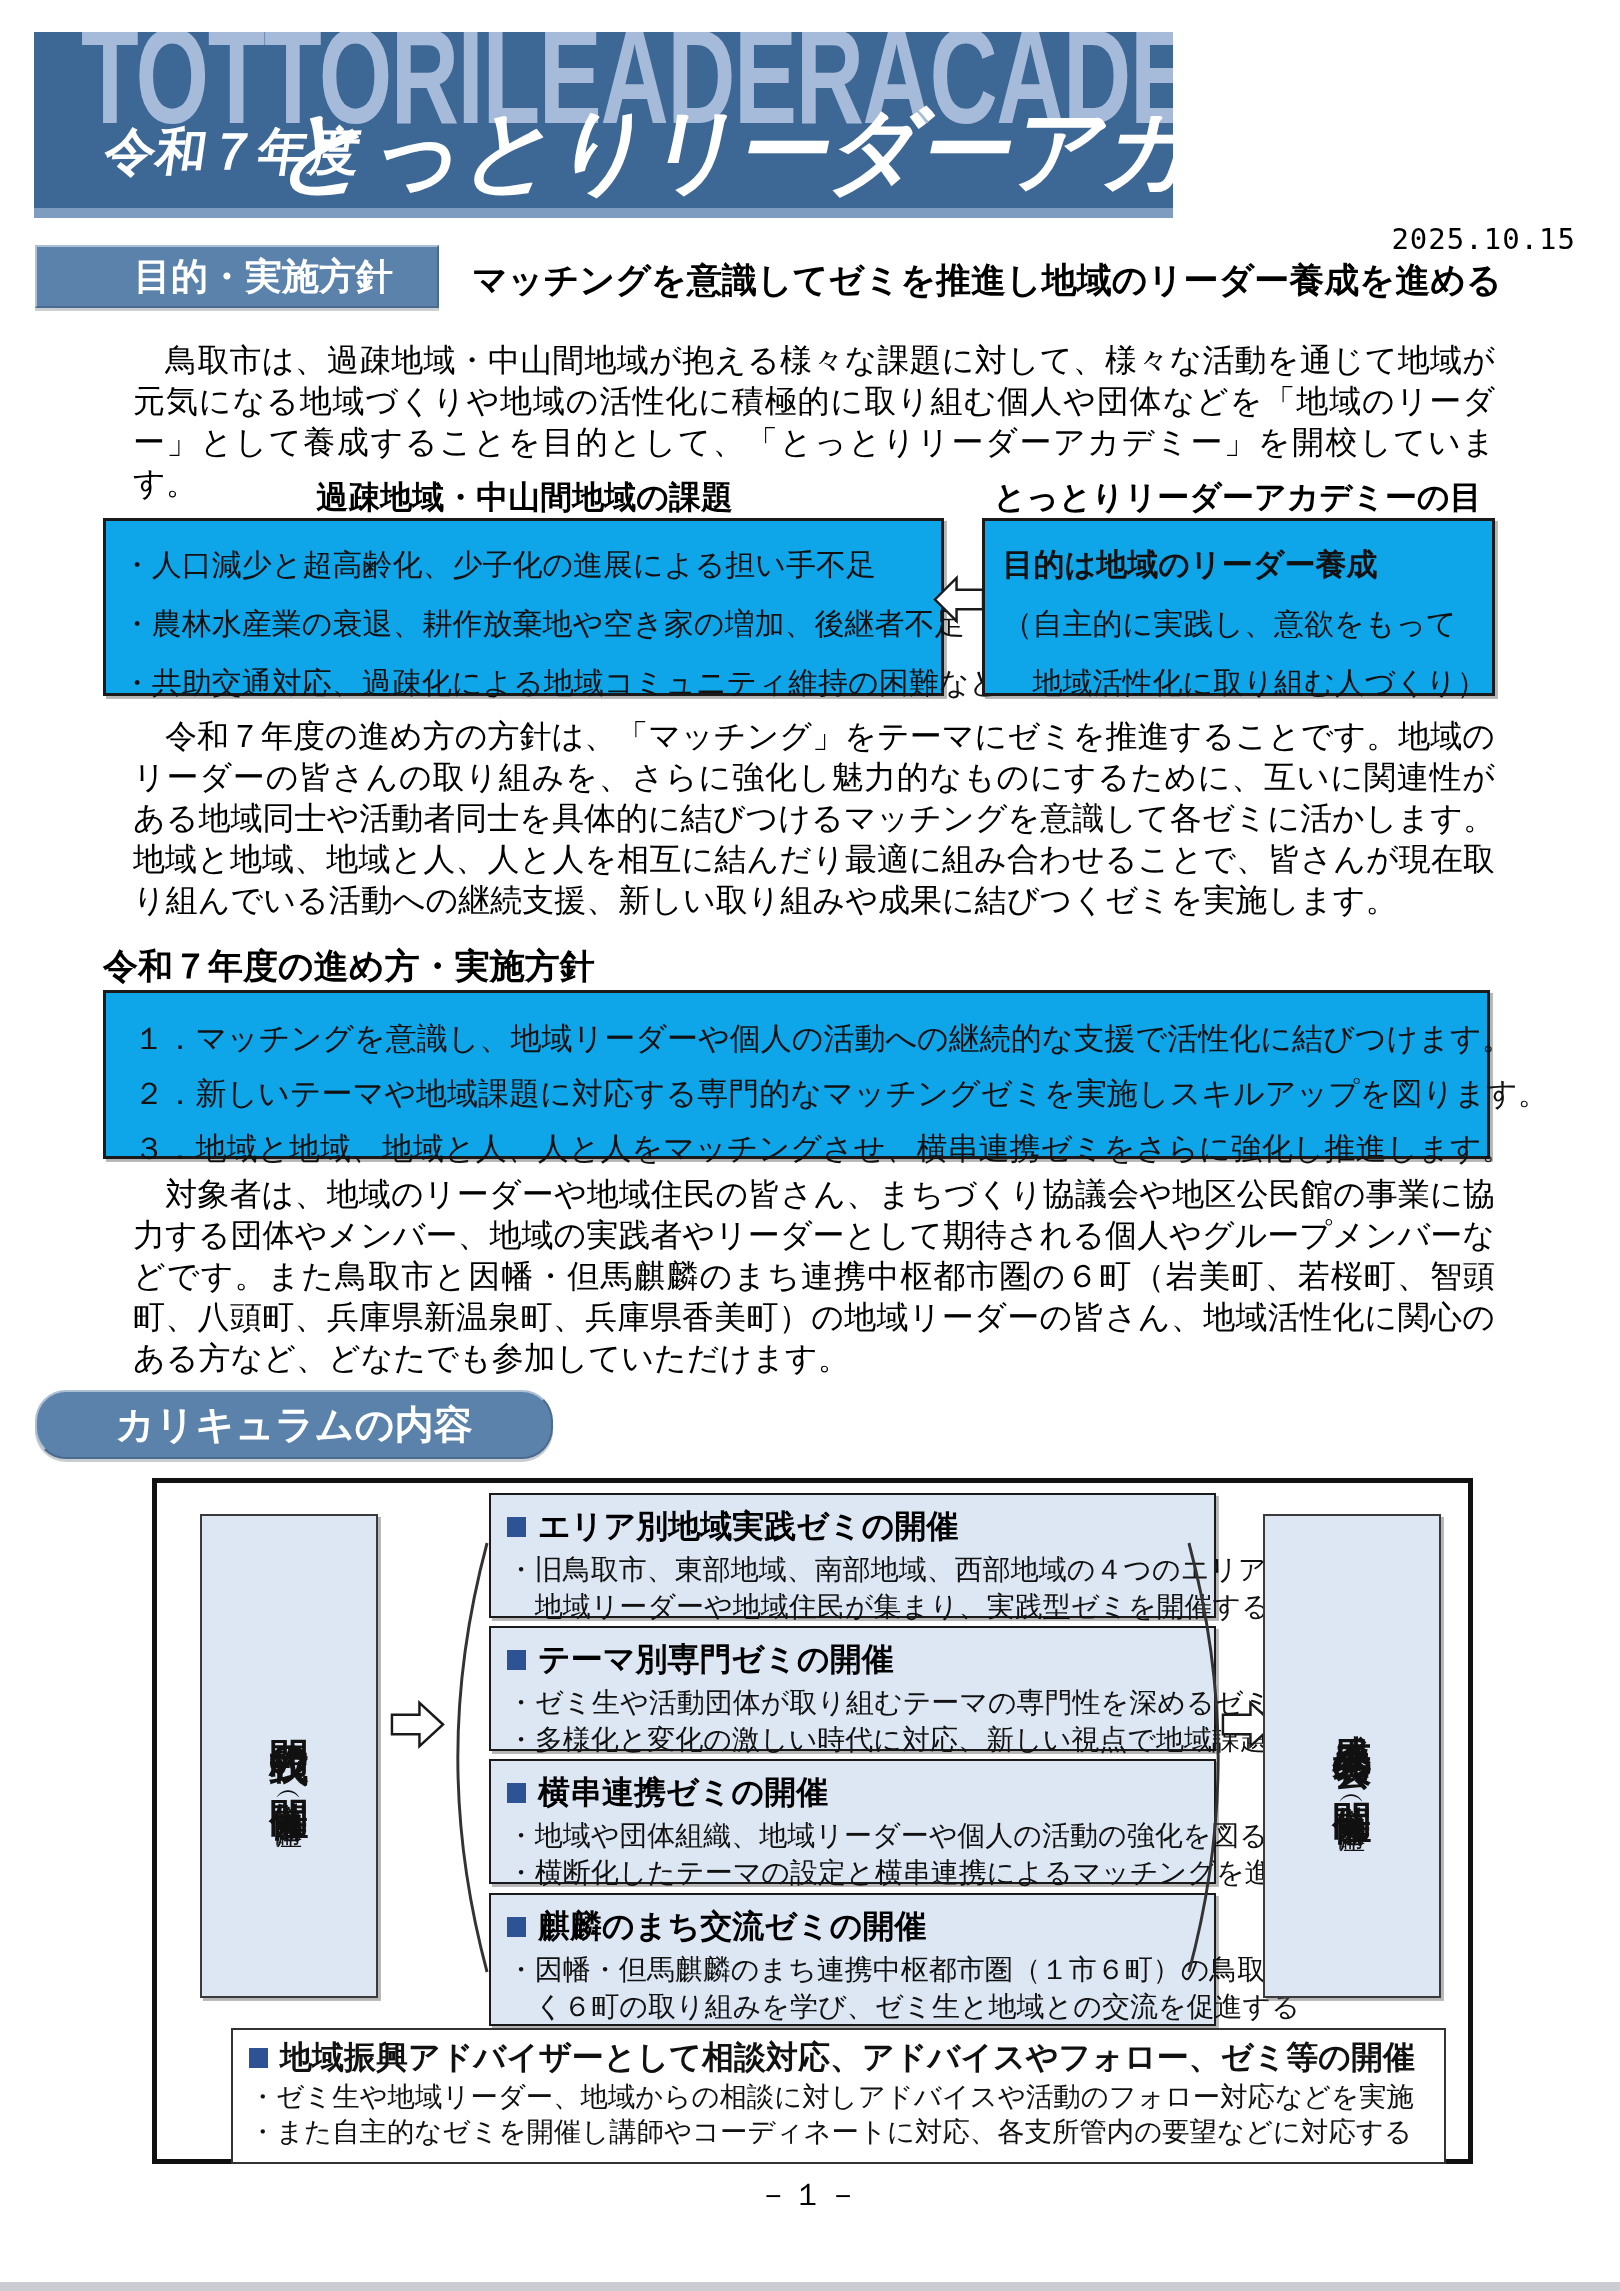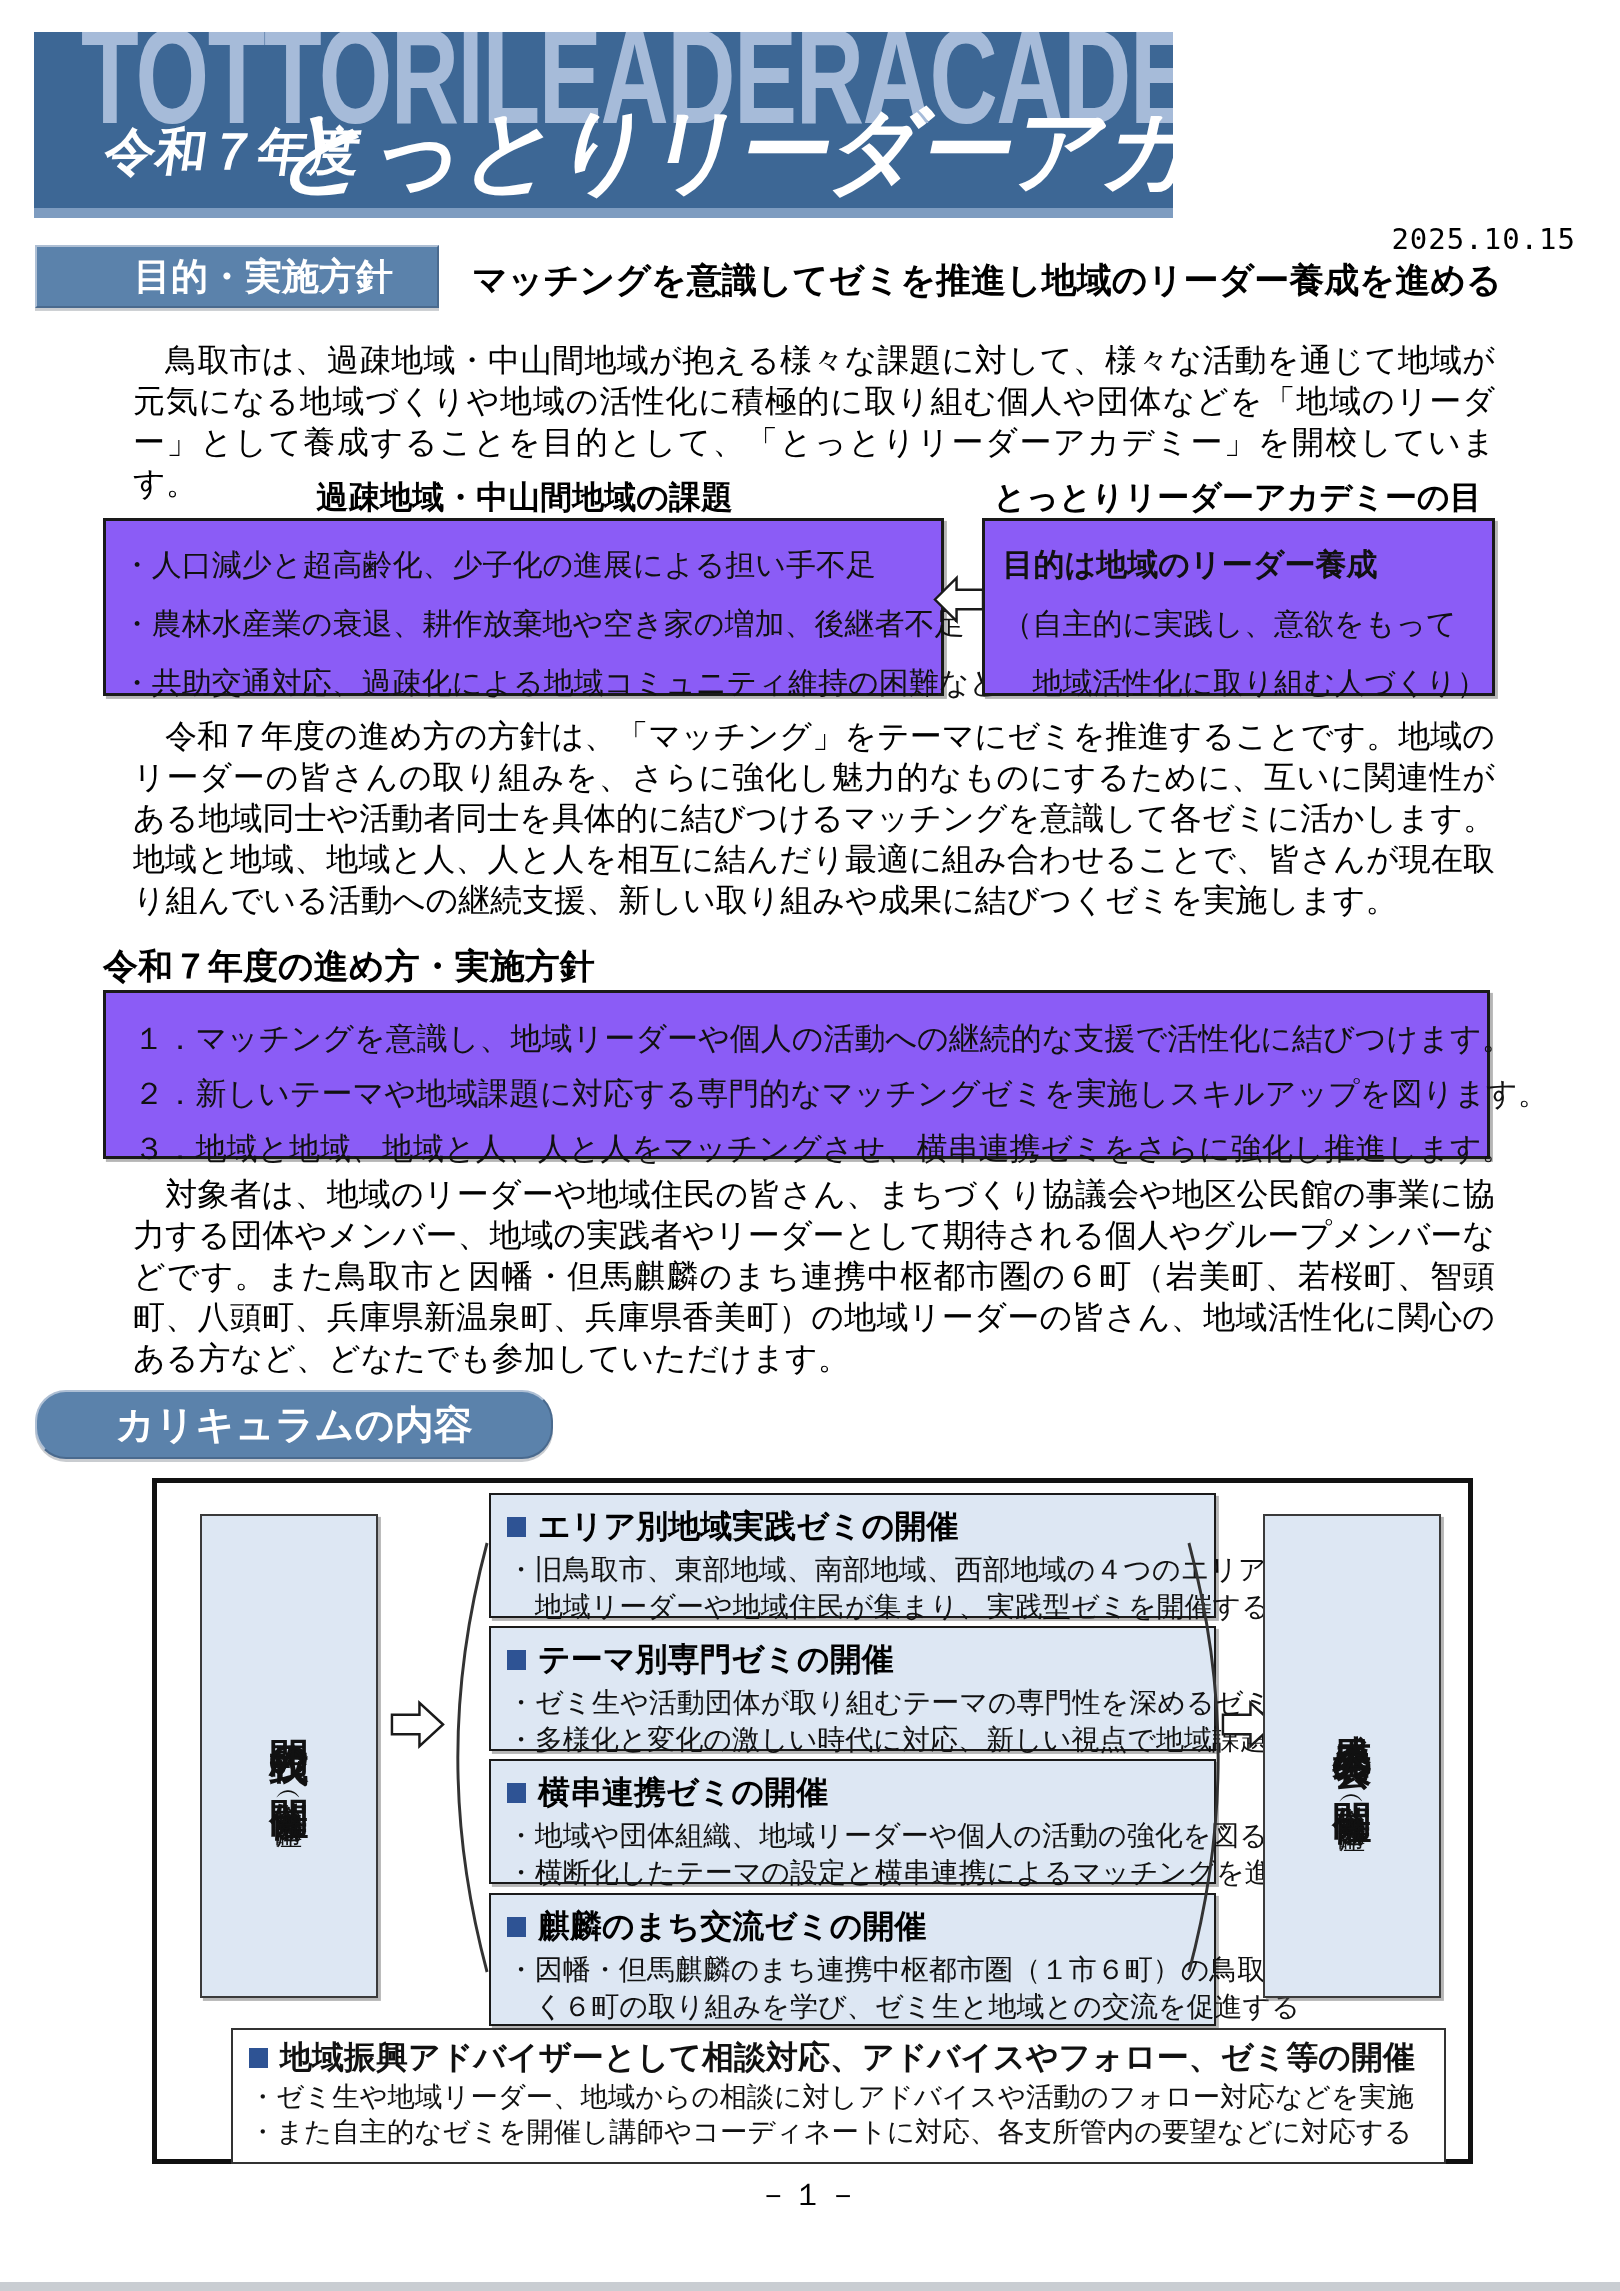--- a/index.html
+++ b/index.html
@@ -60,21 +60,21 @@
   .para3{top:1174px;}
 
   
   .col-title{
     position:absolute; top:476px; font-family:"Liberation Sans","DejaVu Sans",sans-serif;
     font-weight:bold; font-size:32px; text-align:center; color:#000;
   }
   .col-title-left{left:103px; width:843px;}
   .col-title-right{left:980px; width:515px;}
   .bluebox{
-    position:absolute; background:#8b5cf6; border:3.9px solid #1a1a1a;
+    position:absolute; background:#0ea5e9; border:3.9px solid #1a1a1a;
     box-shadow:2.9px 2.9px 0 rgba(90,90,90,0.45); box-sizing:border-box;
   }
   .box-challenge{left:103px; top:518px; width:841px; height:178px; padding:13.7px 15.7px;}
   .box-challenge .line{font-size:30px; line-height:59px; white-space:nowrap;}
   .box-purpose{left:982px; top:518px; width:513px; height:178px; padding:13.7px 17.6px;}
   .box-purpose .pline{font-size:30px; line-height:59px; white-space:nowrap;}
   .box-purpose .pline-bold{font-family:"Liberation Sans","DejaVu Sans",sans-serif; font-weight:bold; font-size:31px;}
   .arrow-left-wrap{position:absolute; left:933px; top:572px;}
 
   

